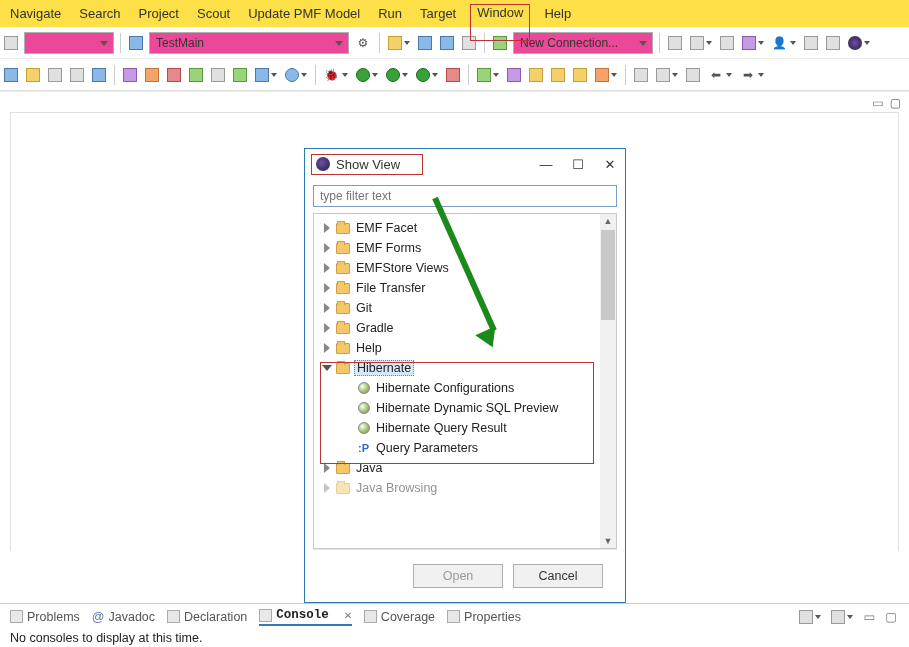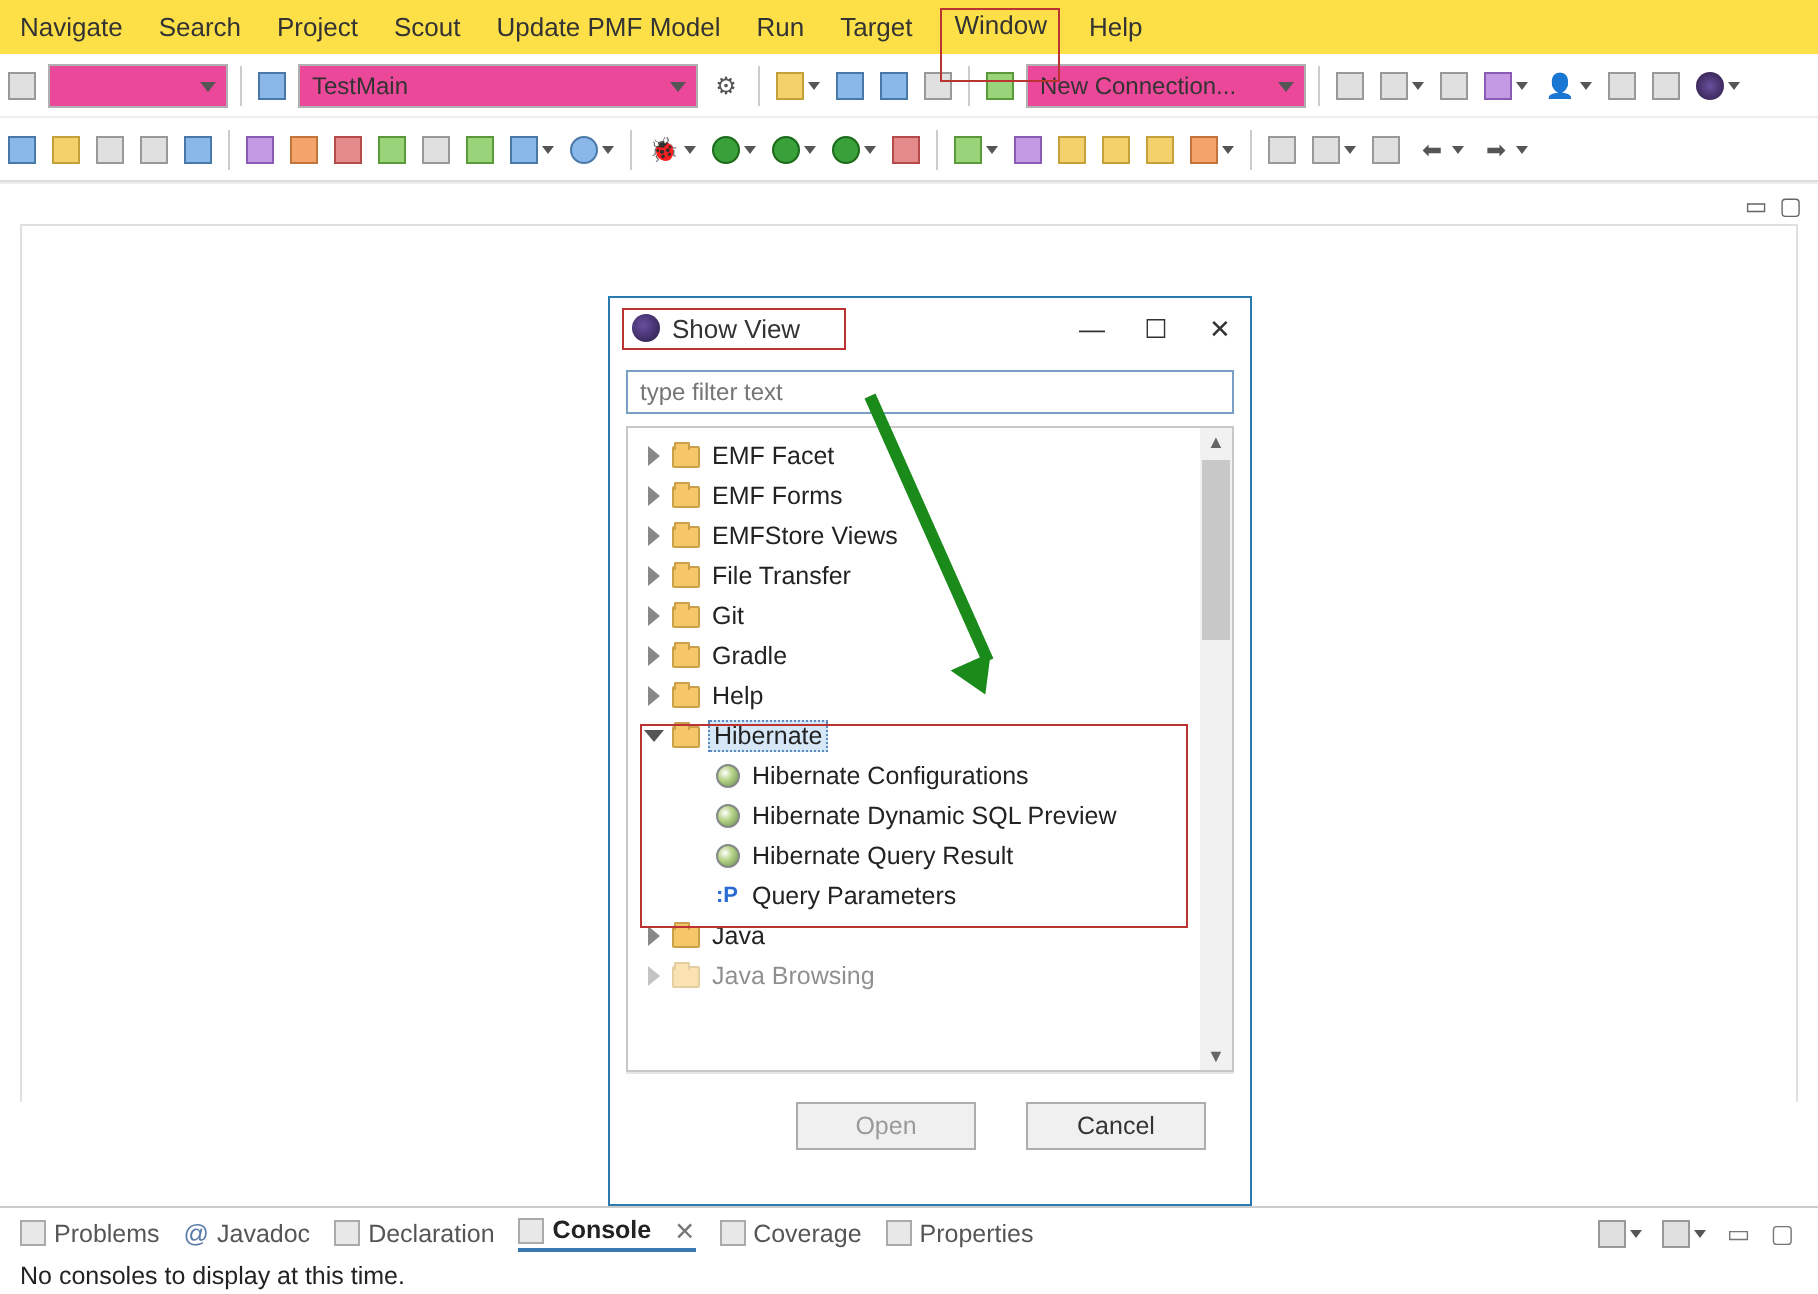--- a/index.html
+++ b/index.html
@@ -171,41 +171,41 @@
     width:12px;height:12px;display:inline-block;color:#2a6ad4;font-weight:bold;font-size:11px;line-height:12px;
   }
   .tree-row.child { padding-left: 44px; }
   .tree-row.selected .lbl { background:#d6e8f7; border:1px dotted #5a8ac0; padding:0 2px; }
   .tree-row .lbl { padding:0 2px; }
   .hib-box {
     position:absolute; left:6px; top:148px; width:274px; height:102px;
     border:1px solid #b33; pointer-events:none;
   }
   .dlg-buttons {
-    display:flex; justify-content:flex-end; gap:25px; padding:14px 14px 27px 0;
+    display:flex; justify-content:flex-end; gap:10px; padding:14px 14px 14px 0;
     border-top:1px solid #e6e6e6; margin-top:auto;
   }
   .dlg-btn {
     width:90px; height:24px; border:1px solid #adadad; background:#f0f0f0;
     font-size:12.5px; display:flex; align-items:center; justify-content:center;
   }
   .dlg-btn.disabled { color:#9a9a9a; }
 
   
   .bottom-area {
     position:absolute; left:0; right:0; bottom:0; height:44px;
     border-top:1px solid #ccc; background:#fff;
     display:flex; flex-direction:column;
   }
   .view-tabs {
     display:flex; align-items:center; gap:12px; padding:3px 10px;
     font-size:12.5px; color:#555;
   }
   .view-tabs .tab { display:flex; align-items:center; gap:4px; cursor:default; }
-  .view-tabs .tab.active { border-bottom:2px solid #3a78b0; color:#222; font-weight:bold; padding-bottom:1px;}
+  .view-tabs .tab.active { border-bottom:2px solid #3a78b0; color:#222; font-weight:bold; padding-bottom:1px;font-family:Liberation Mono, monospace;}
   .view-tabs .tab .ico { width:13px;height:13px;display:inline-block;border:1px solid #aaa;background:#e8e8e8;}
   .view-tabs .right { margin-left:auto; display:flex; gap:6px; color:#777;}
   .console-msg { padding:2px 10px; font-size:12.5px; color:#222; }
 
   
   .sq { width:14px;height:14px;display:inline-block;border:1px solid #999;background:#e0e0e0; }
   .sq.g{background:#9ad47a;border-color:#5a9a3a;}
   .sq.b{background:#8ab8e8;border-color:#4a78a8;}
   .sq.y{background:#f4d06a;border-color:#c4a03a;}
   .sq.o{background:#f4a46a;border-color:#c4743a;}

